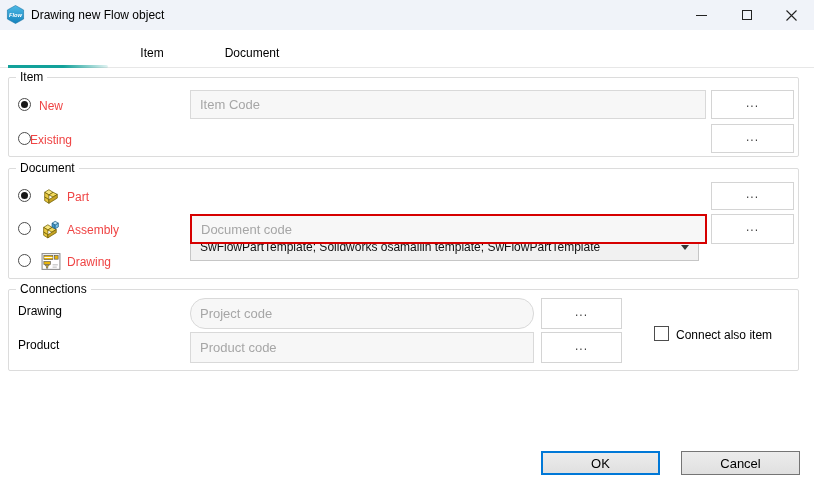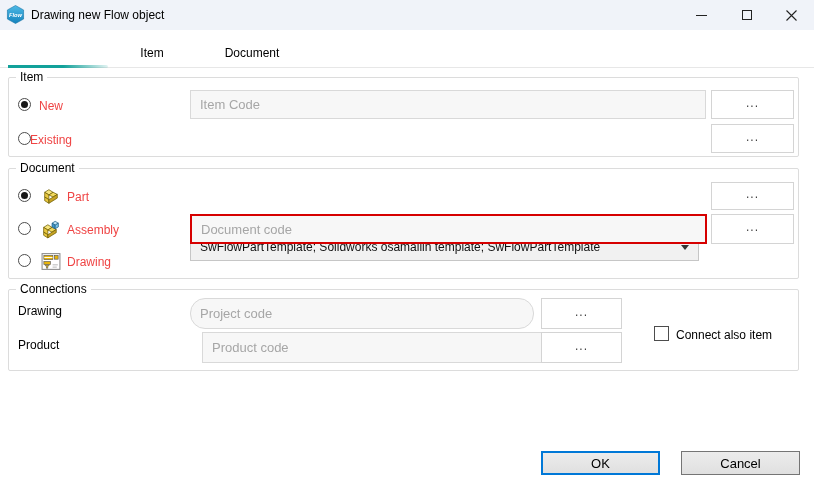--- a/index.html
+++ b/index.html
@@ -159,21 +159,21 @@
   <span class="rlabel" style="left:67px;top:255px;">Drawing</span>
 
   <div class="group" style="left:8px;top:289px;width:791px;height:82px;"></div>
   <div class="group-label" style="left:16px;top:282px;">Connections</div>
 
   <span class="flabel" style="left:18px;top:304px;">Drawing</span>
   <input class="tfield" style="left: 190px; top: 298px; width: 344px; height: 31px; border-radius: 15px;" placeholder="Project code">
   <button class="browse" style="left:541px;top:298px;width:81px;height:31px;">...</button>
 
   <span class="flabel" style="left:18px;top:338px;">Product</span>
-  <input class="tfield" style="left: 190px; top: 332px; width: 344px; height: 31px; margin-left: 12px;" placeholder="Product code">
+  <input class="tfield" style="left: 190px; top: 332px; width: 344px; height: 31px;" placeholder="Product code">
   <button class="browse" style="left:541px;top:332px;width:81px;height:31px;">...</button>
 
   <span class="checkbox" style="left:654px;top:326px;"></span>
   <span class="flabel" style="left:676px;top:328px;">Connect also item</span>
 
   <button class="btn btn-cancel" style="left:681px;top:451px;width:119px;height:24px;">Cancel</button>
   <button class="btn btn-ok" style="left:541px;top:451px;width:119px;height:24px;">OK</button>
 
 </div>
 

